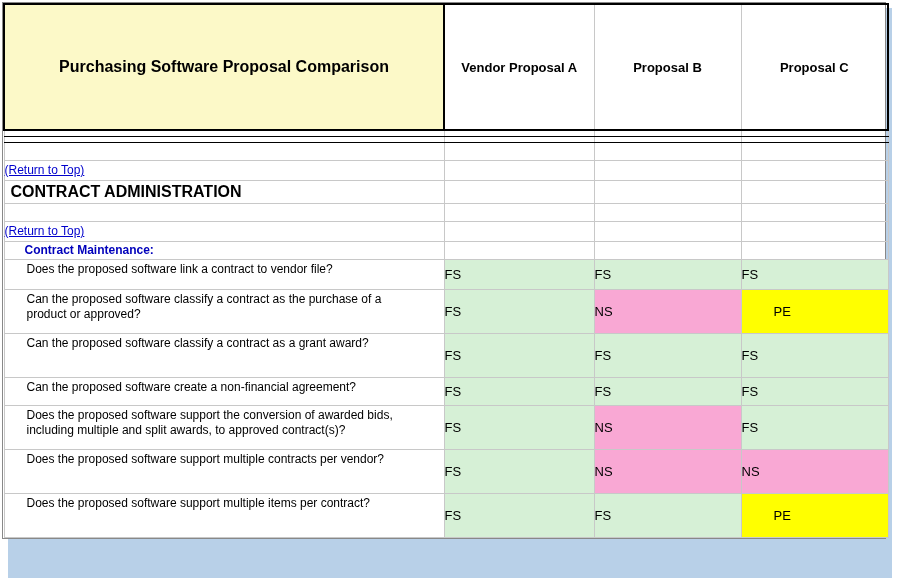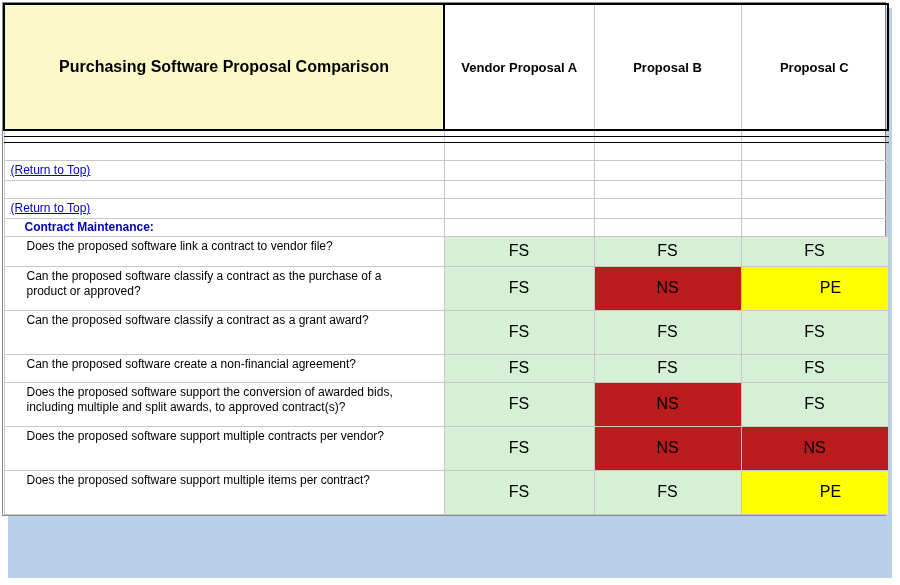--- a/index.html
+++ b/index.html
@@ -63,21 +63,21 @@
   }
   .thin-row td {
     height: 6px;
     border-top: 1px solid #000;
     border-bottom: 1px solid #000;
   }
   .link-cell {
     color: #0000cc;
     text-decoration: underline;
     font-size: 12px;
-    padding: 2px 6px;
+    padding: 2px 0;
     height: 20px;
   }
   .section-title {
     font-weight: bold;
     font-size: 16px;
     padding: 2px 6px;
     height: 22px;
   }
   .subsection {
     color: #0000bb;
@@ -89,26 +89,26 @@
   .empty-small td {
     height: 18px;
   }
   .question {
     font-size: 12px;
     padding: 2px 22px;
     vertical-align: top;
     line-height: 1.3;
   }
   .val {
-    text-align: center;
-    font-size: 16px;
+    text-align: left;
+    font-size: 13px;
     vertical-align: middle;
   }
   .fs { background: #d6f0d6; }
-  .ns { background: #b91c1c; }
+  .ns { background: #f9a8d4; }
   .pe { background: #ffff00; padding-left: 32px; }
   .row-h1 { height: 30px; }
   .row-h2 { height: 44px; }
   .row-h3 { height: 28px; }
 </style>
 </head>
 <body>
 
 <div class="wrapper">
   <div class="shadow"></div>
@@ -144,20 +144,26 @@
             <td></td>
             <td></td>
             <td></td>
           </tr>
       <tr>
         <td class="link-cell">(Return to Top)</td>
         <td></td>
             <td></td>
             <td></td>
       </tr>
+      <tr>
+        <td class="section-title">CONTRACT ADMINISTRATION</td>
+        <td></td>
+            <td></td>
+            <td></td>
+      </tr>
       <tr class="empty-small">
             <td></td>
             <td></td>
             <td></td>
             <td></td>
           </tr>
       <tr>
         <td class="link-cell">(Return to Top)</td>
         <td></td>
             <td></td>

